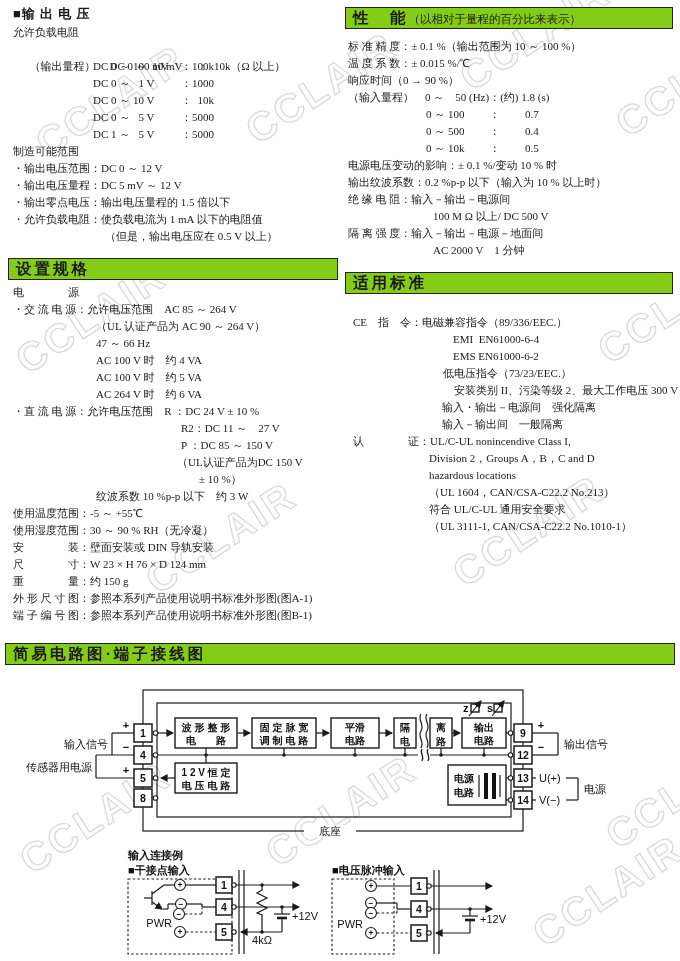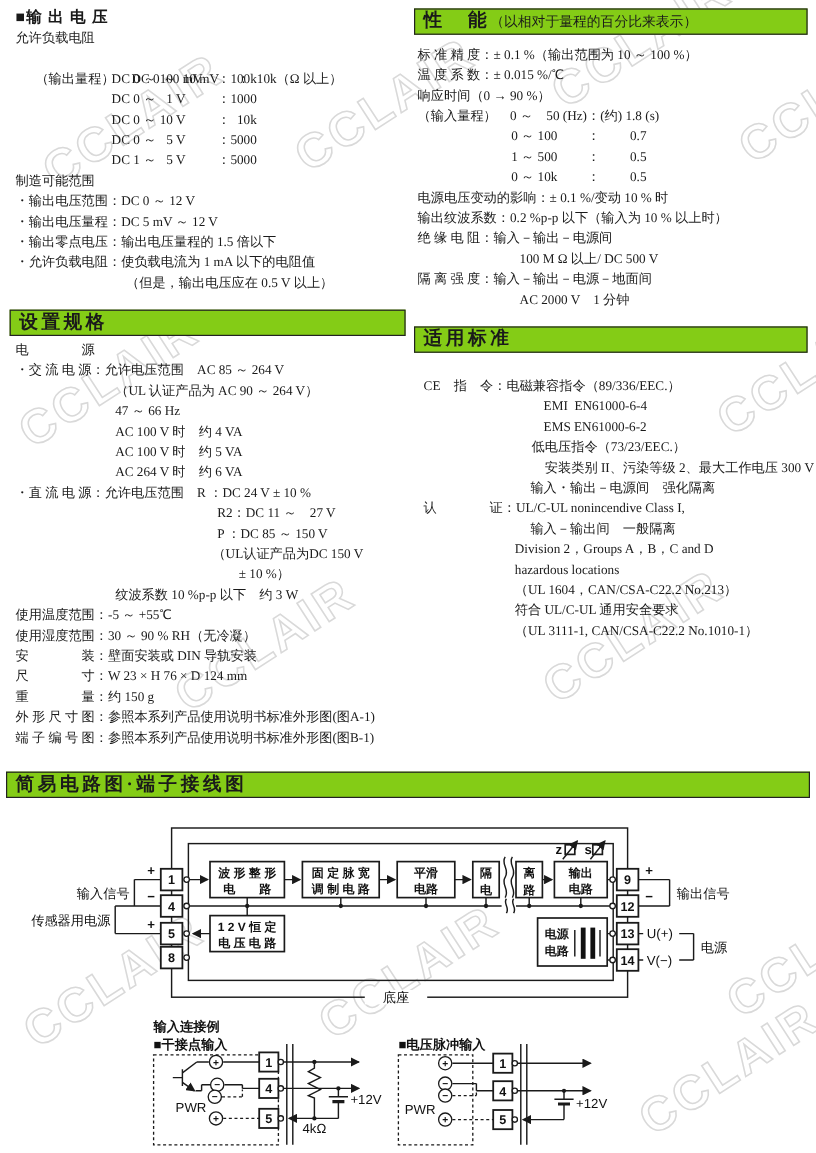--- a/index.html
+++ b/index.html
@@ -76,21 +76,21 @@
 
   <div class="sec hdr" style="left:345px;top:7px;width:328px;">
     <span class="hdr-main">性　能</span><span class="hdr-note">（以相对于量程的百分比来表示）</span>
   </div>
   <div class="sec" style="left:345px;top:38px;width:333px;padding-left:3px;">
     <div class="ln">标 准 精 度：± 0.1 %（输出范围为 10 ～ 100 %）</div>
     <div class="ln">温 度 系 数：± 0.015 %/℃</div>
     <div class="ln">响应时间（0 → 90 %）</div>
     <div class="ln">（输入量程）　0 ～　50 (Hz)：(约) 1.8 (s)</div>
     <div class="ln i78">0 ～ 100　　 ：　　 0.7</div>
-    <div class="ln i78">1 ～ 500　　 ：　　 0.5</div>
+    <div class="ln i78">0 ～ 500　　 ：　　 0.4</div>
     <div class="ln i78">0 ～ 10k　　 ：　　 0.5</div>
     <div class="ln">电源电压变动的影响：± 0.1 %/变动 10 % 时</div>
     <div class="ln">输出纹波系数：0.2 %p-p 以下（输入为 10 % 以上时）</div>
     <div class="ln">绝 缘 电 阻：输入－输出－电源间</div>
     <div class="ln i85">100 M Ω 以上/ DC 500 V</div>
     <div class="ln">隔 离 强 度：输入－输出－电源－地面间</div>
     <div class="ln i85">AC 2000 V　1 分钟</div>
   </div>
 
   <div class="sec hdr" style="left:8px;top:258px;width:330px;">
@@ -122,22 +122,22 @@
   <div class="sec hdr" style="left:345px;top:272px;width:328px;">
     <span class="hdr-main">适用标准</span>
   </div>
   <div class="sec" style="left:345px;top:314px;width:333px;padding-left:8px;">
     <div class="ln">CE　指　令：电磁兼容指令（89/336/EEC.）</div>
     <div class="ln i100">EMI  EN61000-6-4</div>
     <div class="ln i100">EMS EN61000-6-2</div>
     <div class="ln i90">低电压指令（73/23/EEC.）</div>
     <div class="ln i101">安装类别 II、污染等级 2、最大工作电压 300 V</div>
     <div class="ln i89">输入・输出－电源间　强化隔离</div>
+    <div class="ln i89">输入－输出间　一般隔离</div>
     <div class="ln">认　　　　证：UL/C-UL nonincendive Class I,</div>
-    <div class="ln i89">输入－输出间　一般隔离</div>
     <div class="ln i76">Division 2，Groups A，B，C and D</div>
     <div class="ln i76">hazardous locations</div>
     <div class="ln i76">（UL 1604，CAN/CSA-C22.2 No.213）</div>
     <div class="ln i76">符合 UL/C-UL 通用安全要求</div>
     <div class="ln i76">（UL 3111-1, CAN/CSA-C22.2 No.1010-1）</div>
   </div>
 
   <div class="sec hdr" style="left:5px;top:643px;width:670px;">
     <span class="hdr-main">简易电路图·端子接线图</span>
   </div>

